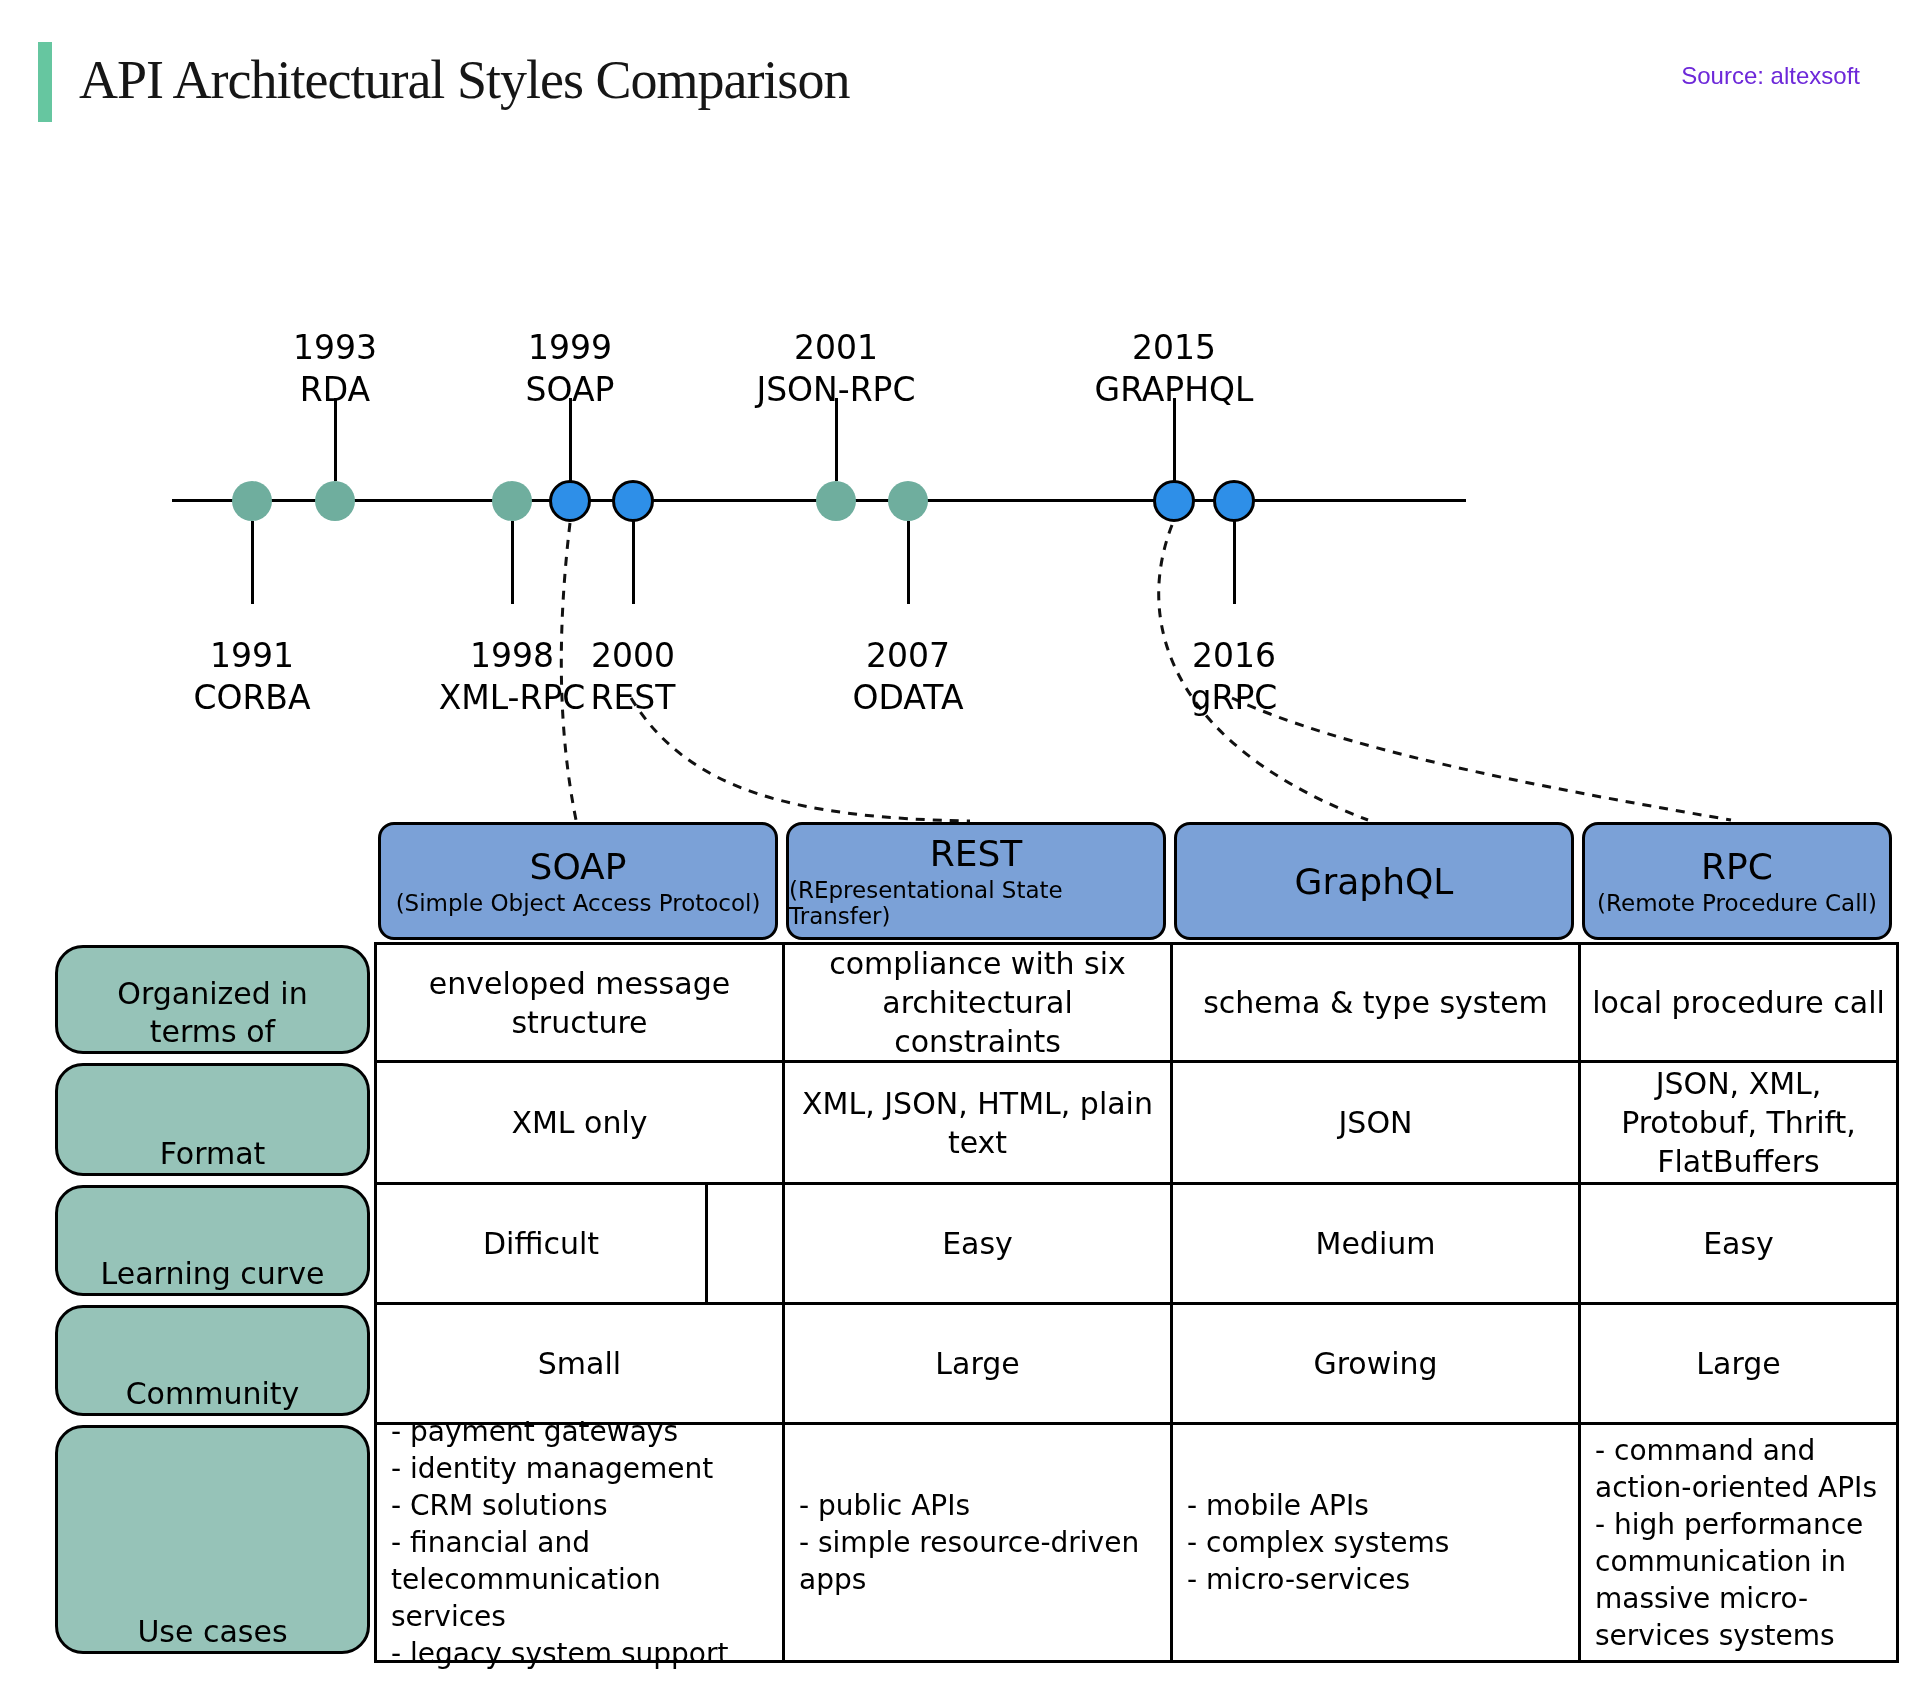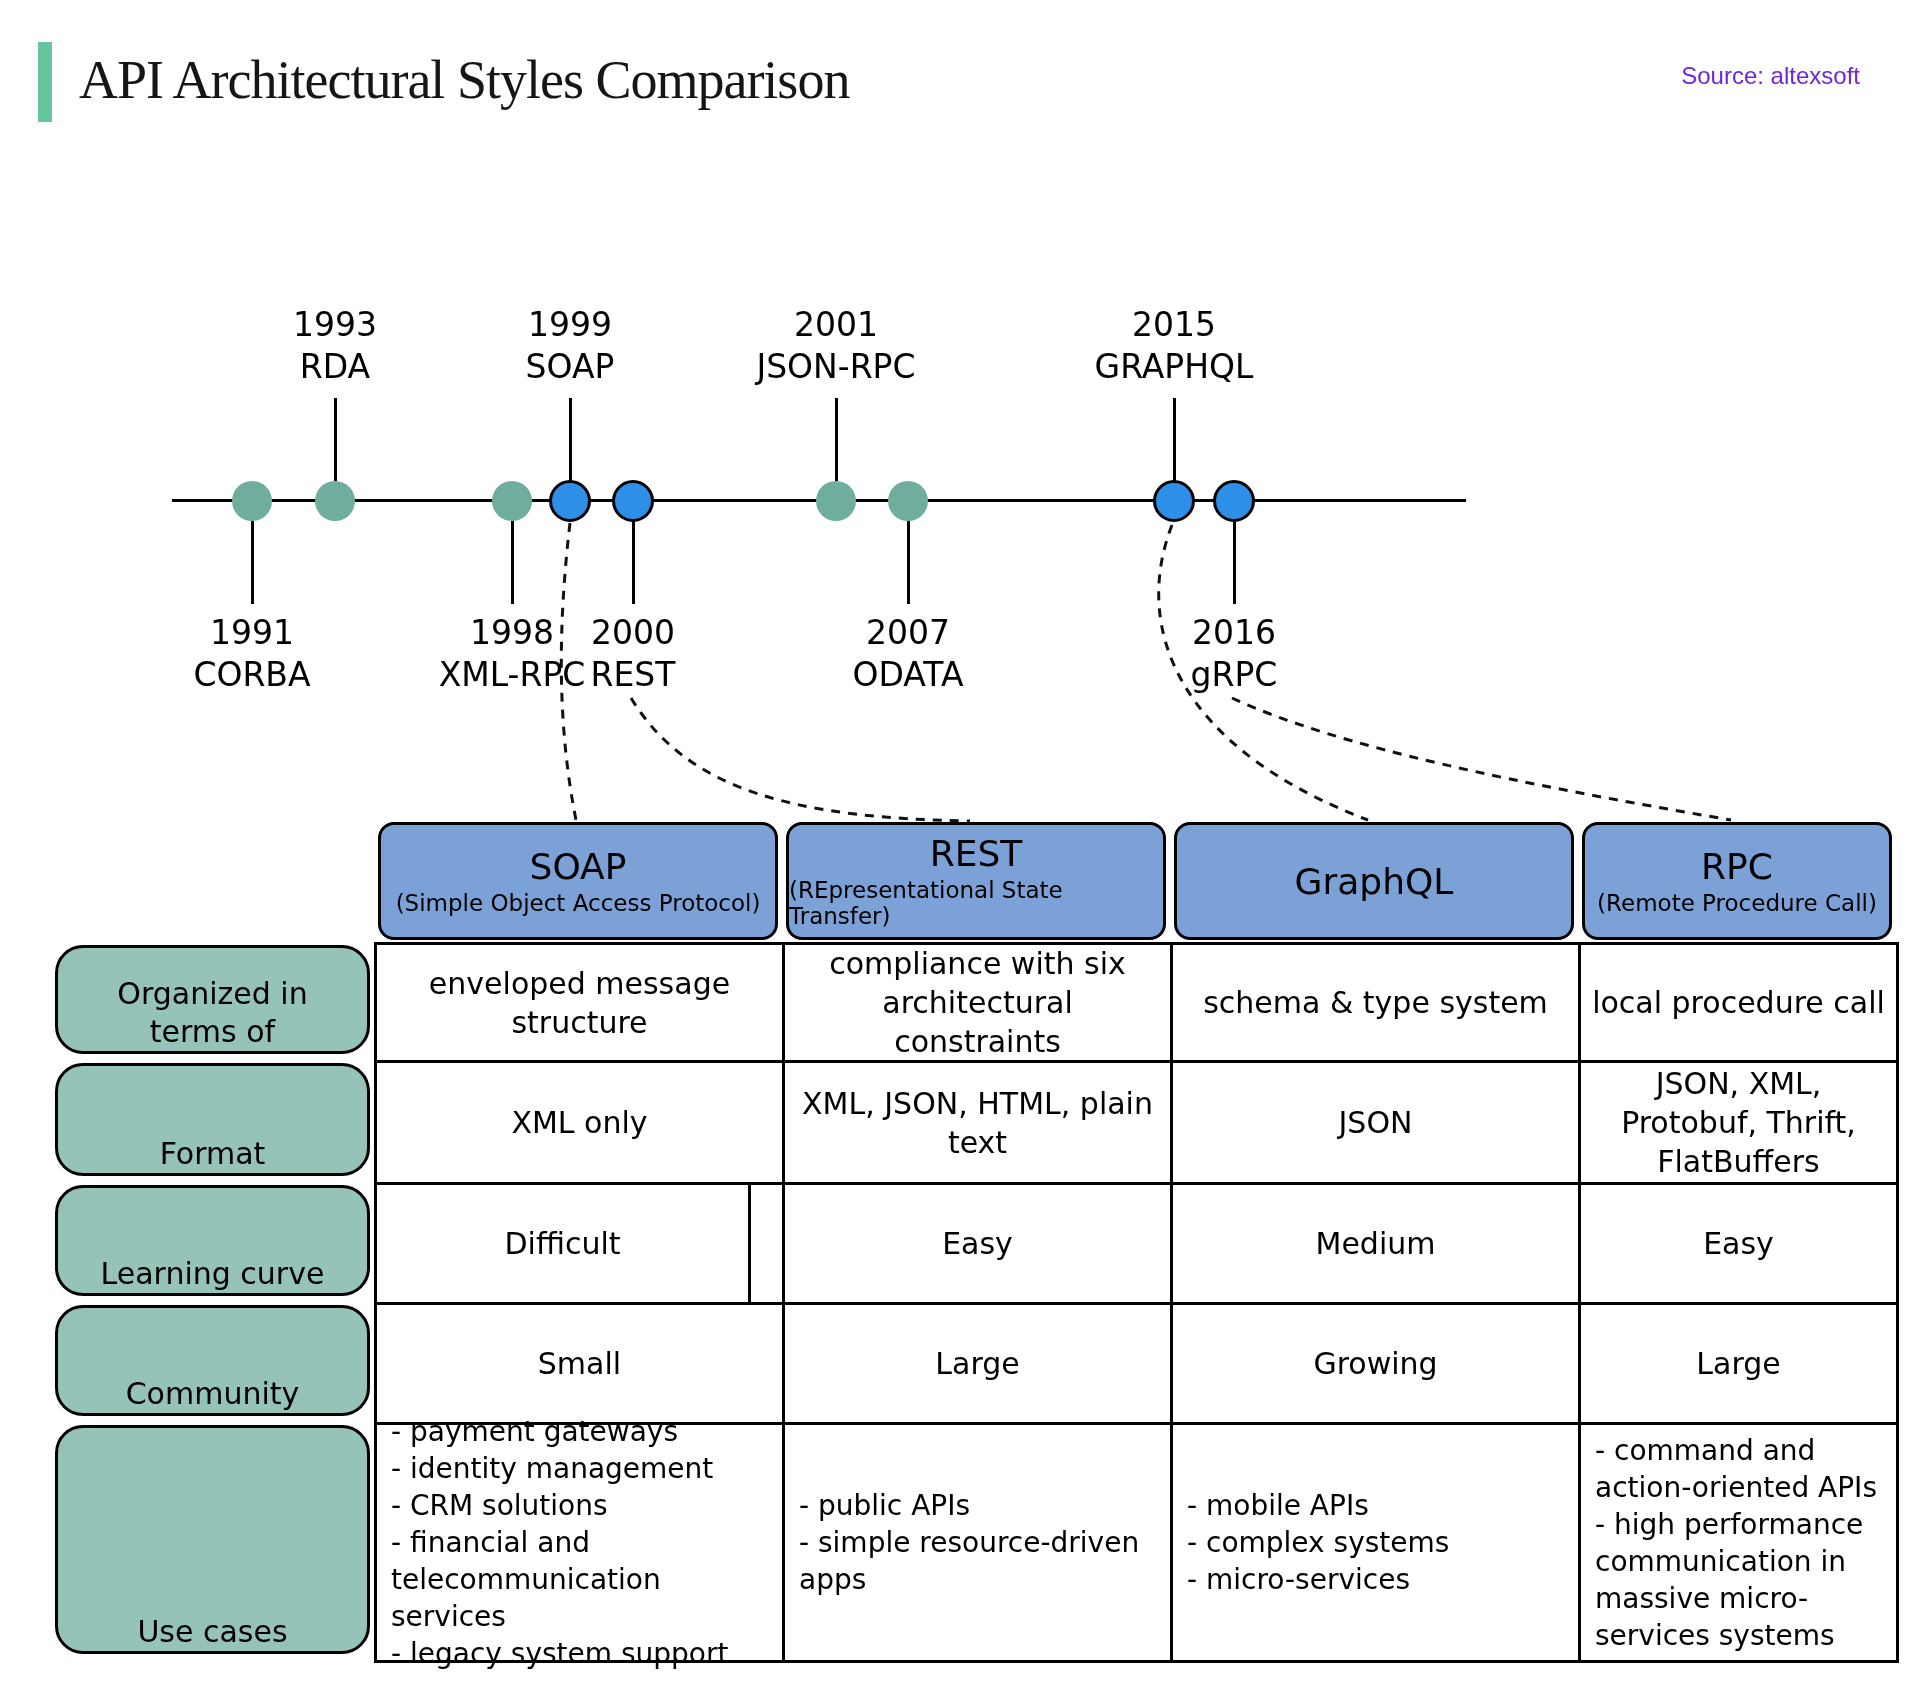--- a/index.html
+++ b/index.html
@@ -12,21 +12,21 @@
          font-size:54px;font-weight:500;letter-spacing:-1px;color:#161616;}
   .source{position:absolute;right:72px;top:62px;font-family:"Liberation Sans",sans-serif;
           font-size:24px;color:#6d28d9;}
 
   
   .axis{position:absolute;height:3px;background:#000;}
   .conn{position:absolute;width:3px;background:#000;}
   .dot{position:absolute;border-radius:50%;box-sizing:border-box;}
   .dot.teal{width:40px;height:40px;}
   .dot.blue{width:42px;height:42px;border:3px solid #000;}
-  .tl-label{position:absolute;width:280px;text-align:center;font-size:33px;line-height:42px;}
+  .tl-label{position:absolute;width:280px;text-align:center;font-size:33px;line-height:42px;margin-top:23px;}
   .curves{position:absolute;left:0;top:0;pointer-events:none;}
 
   
   .col-head{position:absolute;box-sizing:border-box;border:3px solid #000;border-radius:16px;
             display:flex;flex-direction:column;align-items:center;justify-content:center;gap:3px;}
   .col-head .ch-title{font-size:36px;}
   .col-head .ch-sub{font-size:23px;}
   .row-label{position:absolute;box-sizing:border-box;border:3px solid #000;border-radius:28px;
              display:flex;align-items:flex-end;justify-content:center;text-align:center;
              font-size:30px;line-height:38px;padding:0 14px;}
@@ -150,21 +150,21 @@
       </div>
     <div id="cells">
         <div class="cell" style="left: 374px; top: 942px; width: 411px; height: 121px;">enveloped message structure</div>
         <div class="cell" style="left: 782px; top: 942px; width: 391px; height: 121px;">compliance with six architectural constraints</div>
         <div class="cell" style="left: 1170px; top: 942px; width: 411px; height: 121px;">schema &amp; type system</div>
         <div class="cell" style="left: 1578px; top: 942px; width: 321px; height: 121px;">local procedure call</div>
         <div class="cell" style="left: 374px; top: 1060px; width: 411px; height: 125px;">XML only</div>
         <div class="cell" style="left: 782px; top: 1060px; width: 391px; height: 125px;">XML, JSON, HTML, plain text</div>
         <div class="cell" style="left: 1170px; top: 1060px; width: 411px; height: 125px;">JSON</div>
         <div class="cell" style="left: 1578px; top: 1060px; width: 321px; height: 125px;">JSON, XML, Protobuf, Thrift, FlatBuffers</div>
-        <div class="cell" style="left: 374px; top: 1182px; width: 377px; height: 123px;">Difficult</div>
+        <div class="cell" style="left: 374px; top: 1182px; width: 334px; height: 123px;">Difficult</div>
         <div class="cell" style="left: 782px; top: 1182px; width: 391px; height: 123px;">Easy</div>
         <div class="cell" style="left: 1170px; top: 1182px; width: 411px; height: 123px;">Medium</div>
         <div class="cell" style="left: 1578px; top: 1182px; width: 321px; height: 123px;">Easy</div>
         <div class="cell" style="left: 374px; top: 1302px; width: 411px; height: 123px;">Small</div>
         <div class="cell" style="left: 782px; top: 1302px; width: 391px; height: 123px;">Large</div>
         <div class="cell" style="left: 1170px; top: 1302px; width: 411px; height: 123px;">Growing</div>
         <div class="cell" style="left: 1578px; top: 1302px; width: 321px; height: 123px;">Large</div>
         <div class="cell uc" style="left: 374px; top: 1422px; width: 411px; height: 241px;">- payment gateways
 - identity management
 - CRM solutions

